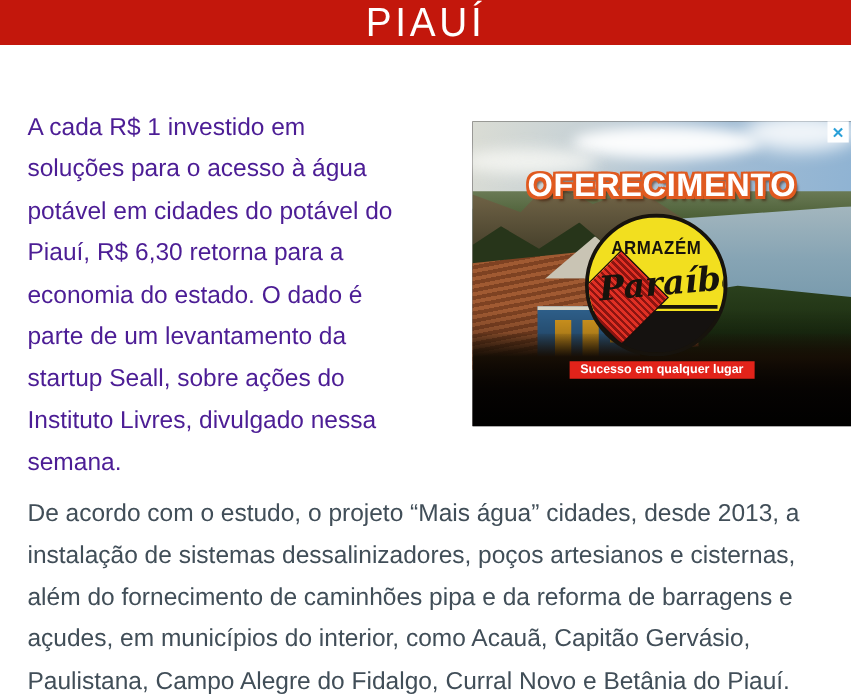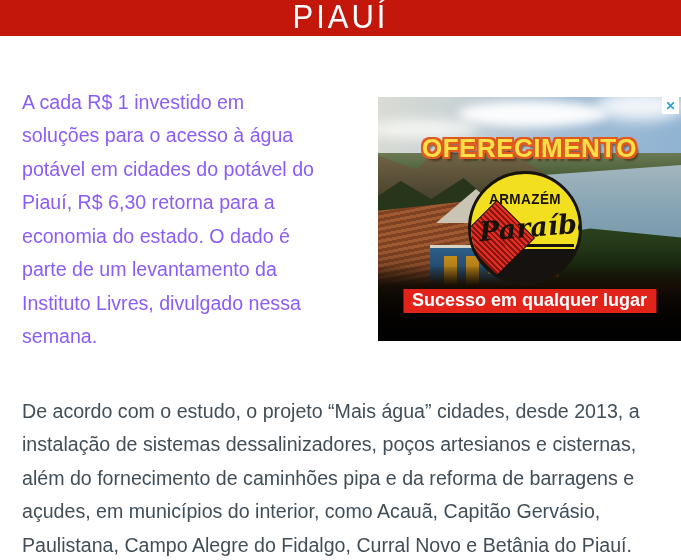--- a/index.html
+++ b/index.html
@@ -10,21 +10,21 @@
   .site-header{position:absolute;left:0;top:0;width:681px;height:36px;background:#c3170c;
                display:flex;align-items:center;justify-content:center;}
   .masthead{display:flex;align-items:flex-start;gap:12px;cursor:pointer;}
   .site-title{color:#fff;font-size:31px;font-weight:300;letter-spacing:3px;line-height:40px;
               font-family:"Liberation Sans",sans-serif;transform:scaleY(1.05);}
   .logo-block{display:flex;flex-direction:column;align-items:center;margin-top:2px;}
   .logo-caption{color:#fff;font-size:8.5px;font-weight:bold;letter-spacing:.6px;margin-top:-1px;
                 font-family:"Liberation Sans",sans-serif;}
 
   
-  .para1{position:absolute;left:22px;top:86px;width:340px;color:#8b5cf6;
+  .para1{position:absolute;left:22px;top:86px;width:340px;color:#4c1d95;
          font-size:19.6px;line-height:33.45px;}
   .para1 .tline{white-space:nowrap;}
   .para2{position:absolute;left:22px;top:395px;width:650px;color:#414e58;
          font-size:19.6px;line-height:33.45px;}
   .para2 .tline{white-space:nowrap;}
   .para2 b{font-weight:400;}
 
   
   .ad{position:absolute;left:378px;top:97px;width:303px;height:244px;overflow:hidden;
       background:#0a0705;cursor:pointer;}
@@ -59,39 +59,39 @@
          border-top:3px solid #d8d4c4;}
   .door1{left:14px;top:8px;width:13px;height:30px;background:#d99b1f;}
   .door2{left:36px;top:8px;width:13px;height:30px;background:#d99b1f;}
   .door3{left:58px;top:10px;width:14px;height:16px;background:#d99b1f;}
   .ground{left:0;top:170px;width:303px;height:74px;
           background:linear-gradient(180deg,rgba(40,24,10,.1) 0%,#241608 25%,#0e0804 60%,#060302 100%);}
   .shade{left:0;top:150px;width:303px;height:94px;
          background:linear-gradient(180deg,rgba(0,0,0,0) 0%,rgba(0,0,0,.55) 60%,rgba(0,0,0,.8) 100%);}
 
   .ad-headline{left:0;top:36px;width:303px;text-align:center;font-size:26px;font-weight:900;
-               letter-spacing:.5px;color:#fde047;font-family:"Liberation Sans",sans-serif;
+               letter-spacing:.5px;color:#ffffff;font-family:"Liberation Sans",sans-serif;
                text-shadow:-2px 0 0 #e05a20,2px 0 0 #e05a20,0 -2px 0 #e05a20,0 2px 0 #e05a20,
                            -2px -2px 0 #e05a20,2px 2px 0 #e05a20,-2px 2px 0 #e05a20,2px -2px 0 #e05a20,
                            3px 4px 2px rgba(60,20,0,.55);}
   .pb-logo{left:90px;top:74px;width:114px;height:114px;border-radius:50%;
            border:3px solid #17130d;box-sizing:border-box;overflow:hidden;
            background:linear-gradient(180deg,#f2df1f 0%,#f2df1f 69%,#151210 69%,#151210 100%);}
   .pb-top{left:0;top:16px;width:108px;text-align:center;font-size:15px;font-weight:800;
           letter-spacing:.5px;color:#17130c;transform:scaleX(.9);
           font-family:"Liberation Sans",sans-serif;}
   .pb-line{left:5px;top:70px;width:98px;height:3px;background:#17130c;}
   .pb-diamond{left:0px;top:38px;width:52px;height:52px;transform:rotate(45deg);
               background:repeating-linear-gradient(180deg,#e03024 0 2px,#8c1410 2px 4px);
               box-shadow:0 0 0 1px #1a100c;z-index:2;}
   .pb-script{left:8px;top:38px;width:100px;text-align:center;font-size:27px;font-weight:bold;
              font-style:italic;color:#17130c;font-family:"DejaVu Serif",serif;
              transform:rotate(-5deg);z-index:3;}
   .ad-banner{left:50%;top:192px;transform:translateX(-50%);background:#e2231a;color:#fff;
-             font-size:18px;font-weight:bold;padding:1px 9px 2px 9px;white-space:nowrap;
+             font-size:10px;font-weight:bold;padding:1px 9px 2px 9px;white-space:nowrap;
              font-family:"Liberation Sans",sans-serif;}
   .ad-close{right:2px;top:0;width:17px;height:17px;background:#fff;color:#2aa0d8;
             display:flex;align-items:center;justify-content:center;font-size:12px;
             font-weight:bold;cursor:pointer;line-height:1;}
 </style>
 </head>
 <body>
 
 <div class="page">
 
@@ -101,20 +101,21 @@
     </div>
   </div>
 
   <div class="para1">
     <div class="tline">A cada R$ 1 investido em</div>
     <div class="tline">soluções para o acesso à água</div>
     <div class="tline">potável em cidades do potável do</div>
     <div class="tline">Piauí, R$ 6,30 retorna para a</div>
     <div class="tline">economia do estado. O dado é</div>
     <div class="tline">parte de um levantamento da</div>
+    <div class="tline">startup Seall, sobre ações do</div>
     <div class="tline">Instituto Livres, divulgado nessa</div>
     <div class="tline">semana.</div>
   </div>
 
   <div class="ad">
     <div class="sky"></div>
     <div class="cloud1"></div>
     <div class="cloud2"></div>
     <div class="cloud3"></div>
     <div class="far-green"></div>

